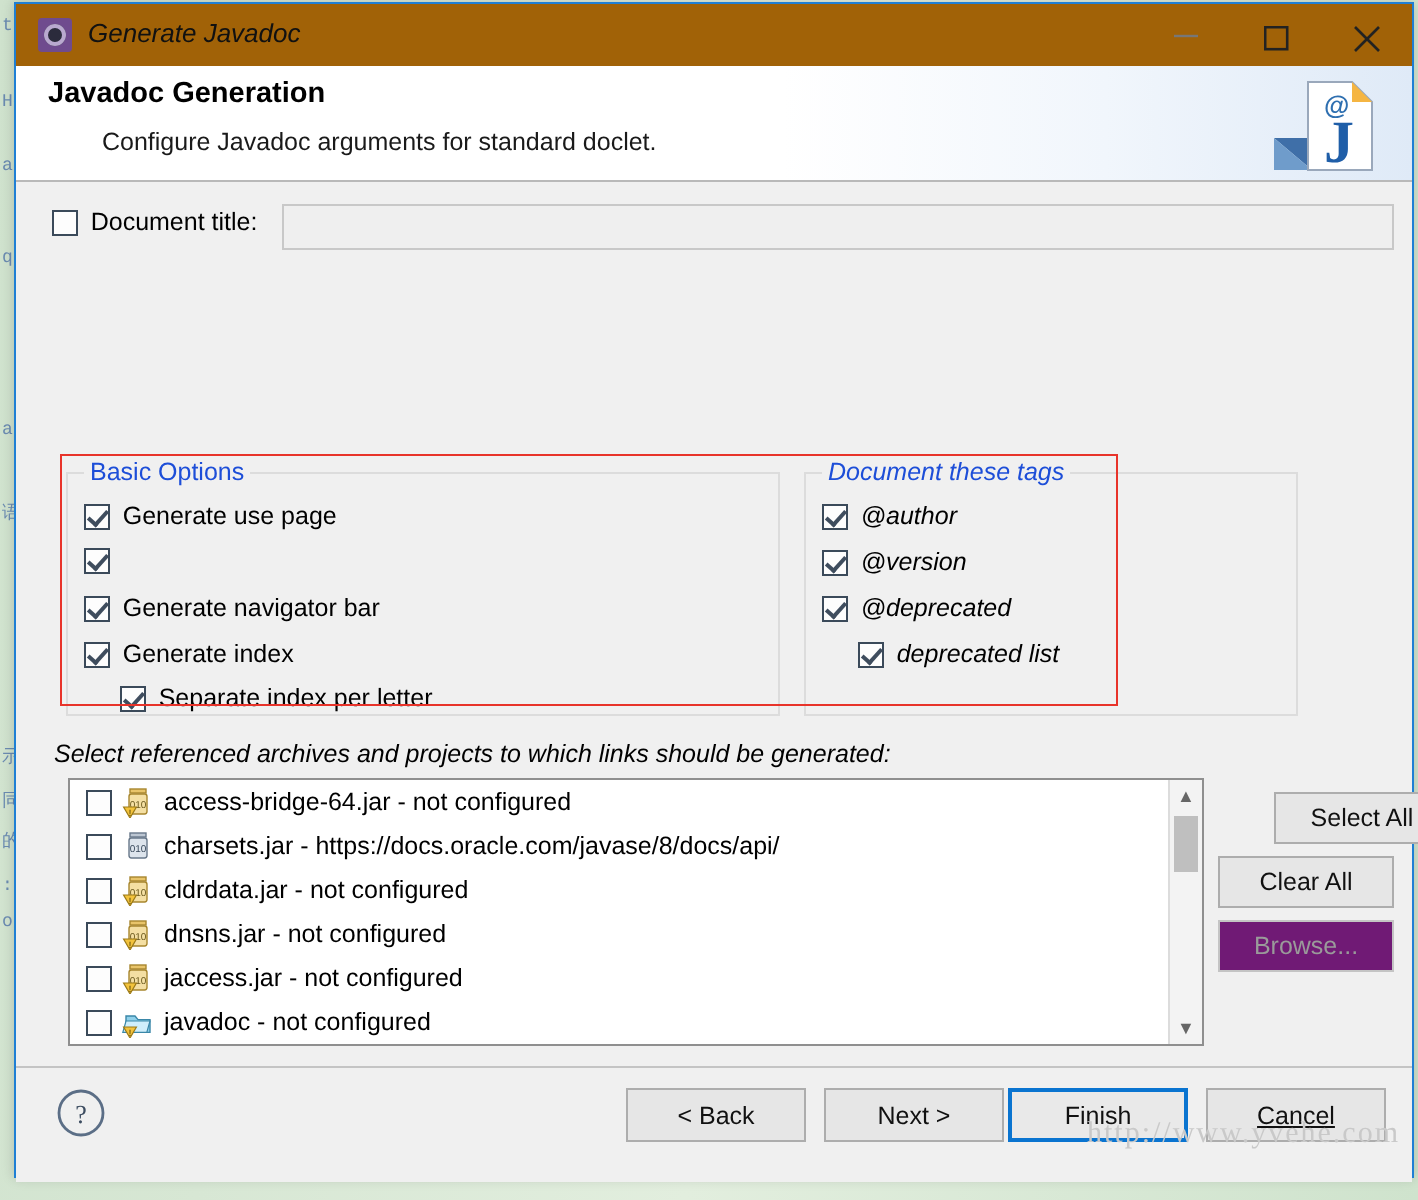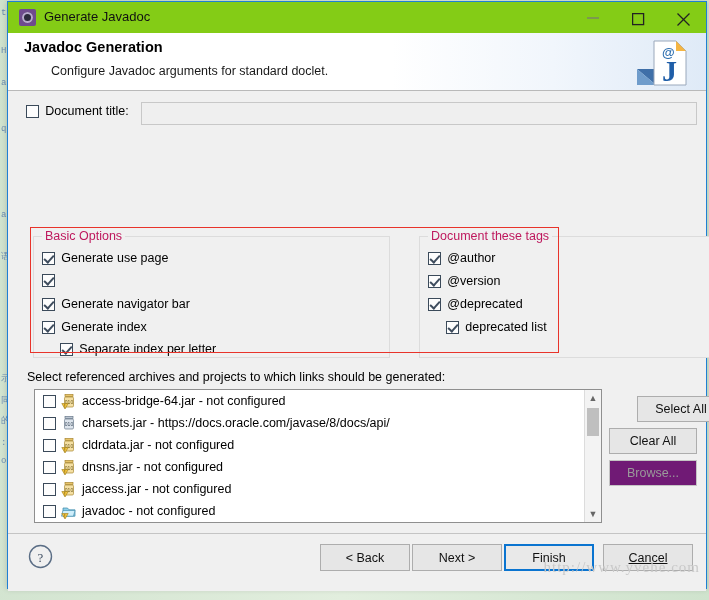--- a/index.html
+++ b/index.html
@@ -43,21 +43,22 @@
     background: #f0f0f0;
     border: 1px solid #1f7fd4;
     box-sizing: border-box;
     box-shadow: 0 0 6px rgba(0,0,0,.18);
   }
 
   
   #titlebar {
     position: relative;
     height: 31px;
-    background: #84cc16;
+    background: #a16207;
+    font-style: italic;
   }
   #title-icon {
     position: absolute;
     left: 11px; top: 7px;
     width: 17px; height: 17px;
     background: #6f4b8e;
     border-radius: 2px;
   }
   #title-icon::before {
     content: "";
@@ -168,39 +169,39 @@
     box-sizing: border-box;
     border: 1px solid #dcdcdc;
     background: #f0f0f0;
   }
   .group-legend {
     position: absolute;
     top: -8px; left: 8px;
     background: #f0f0f0;
     padding: 0 3px;
     font-size: 12.5px;
-    color: #be185d;
+    color: #1d4ed8;
   }
   #group-basic  { left: 25px;  top: 145px; width: 357px; height: 122px; }
-  #group-tags   { left: 411px; top: 145px; width: 291px; height: 122px; }
+  #group-tags   { left: 394px; top: 145px; width: 247px; height: 122px; font-style: italic; }
 
   .opt { position: absolute; white-space: nowrap; }
 
   
   #redbox {
     position: absolute;
     left: 22px; top: 136px;
     width: 529px; height: 126px;
     box-sizing: border-box;
     border: 1.6px solid #e8332a;
     pointer-events: none;
   }
 
   
-  #list-label { position: absolute; left: 19px; top: 279px; font-size: 12.5px; }
+  #list-label { position: absolute; left: 19px; top: 279px; font-size: 12.5px; font-style: italic; }
   #list-box {
     position: absolute;
     left: 26px; top: 298px;
     width: 568px; height: 134px;
     box-sizing: border-box;
     background: #ffffff;
     border: 1px solid #8f8f8f;
     overflow: hidden;
   }
   .list-row {
@@ -284,21 +285,21 @@
     box-sizing: border-box;
     width: 90px; height: 27px;
     background: #e6e6e6;
     border: 1px solid #adadad;
     font-size: 12.5px;
     color: #111;
     display: flex; align-items: center; justify-content: center;
     cursor: default;
     font-family: "Liberation Sans", sans-serif;
   }
-  #fbtn-back   { left: 312px; }
+  #fbtn-back   { left: 305px; }
   #fbtn-next   { left: 404px; }
   #fbtn-finish { left: 496px; border: 2px solid #0a74d0; background: #e9e9e9; }
   #fbtn-cancel { left: 595px; text-decoration: underline; }
 
   
   #watermark {
     position: absolute;
     right: 6px;
     bottom: 12px;
     font-family: "Liberation Serif", serif;

